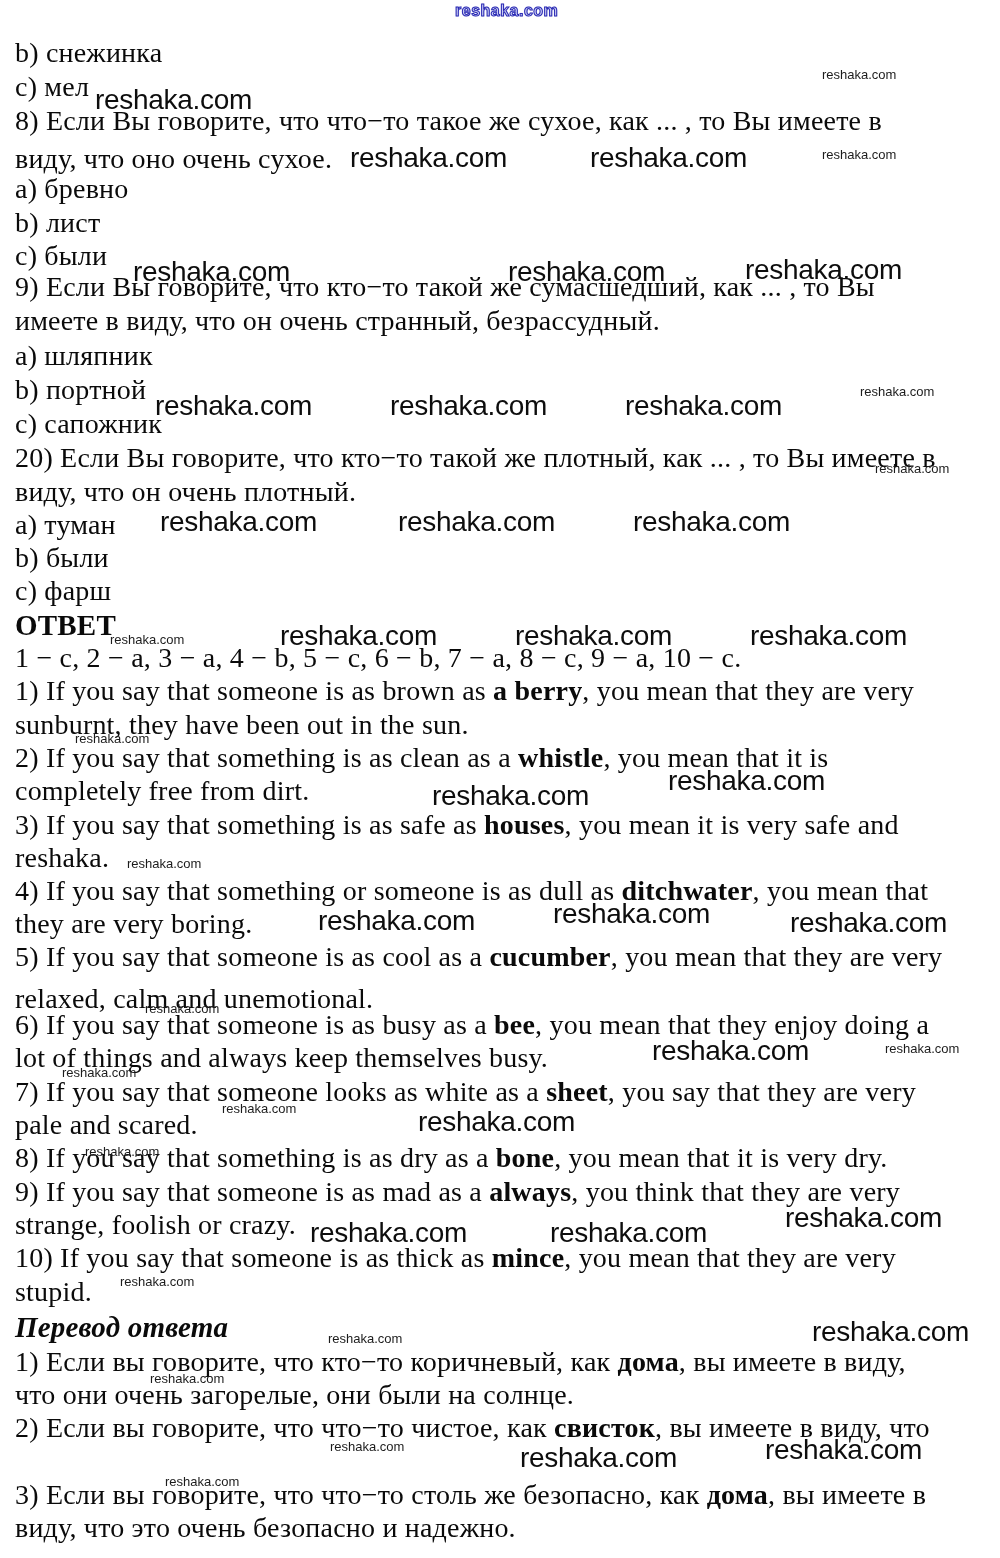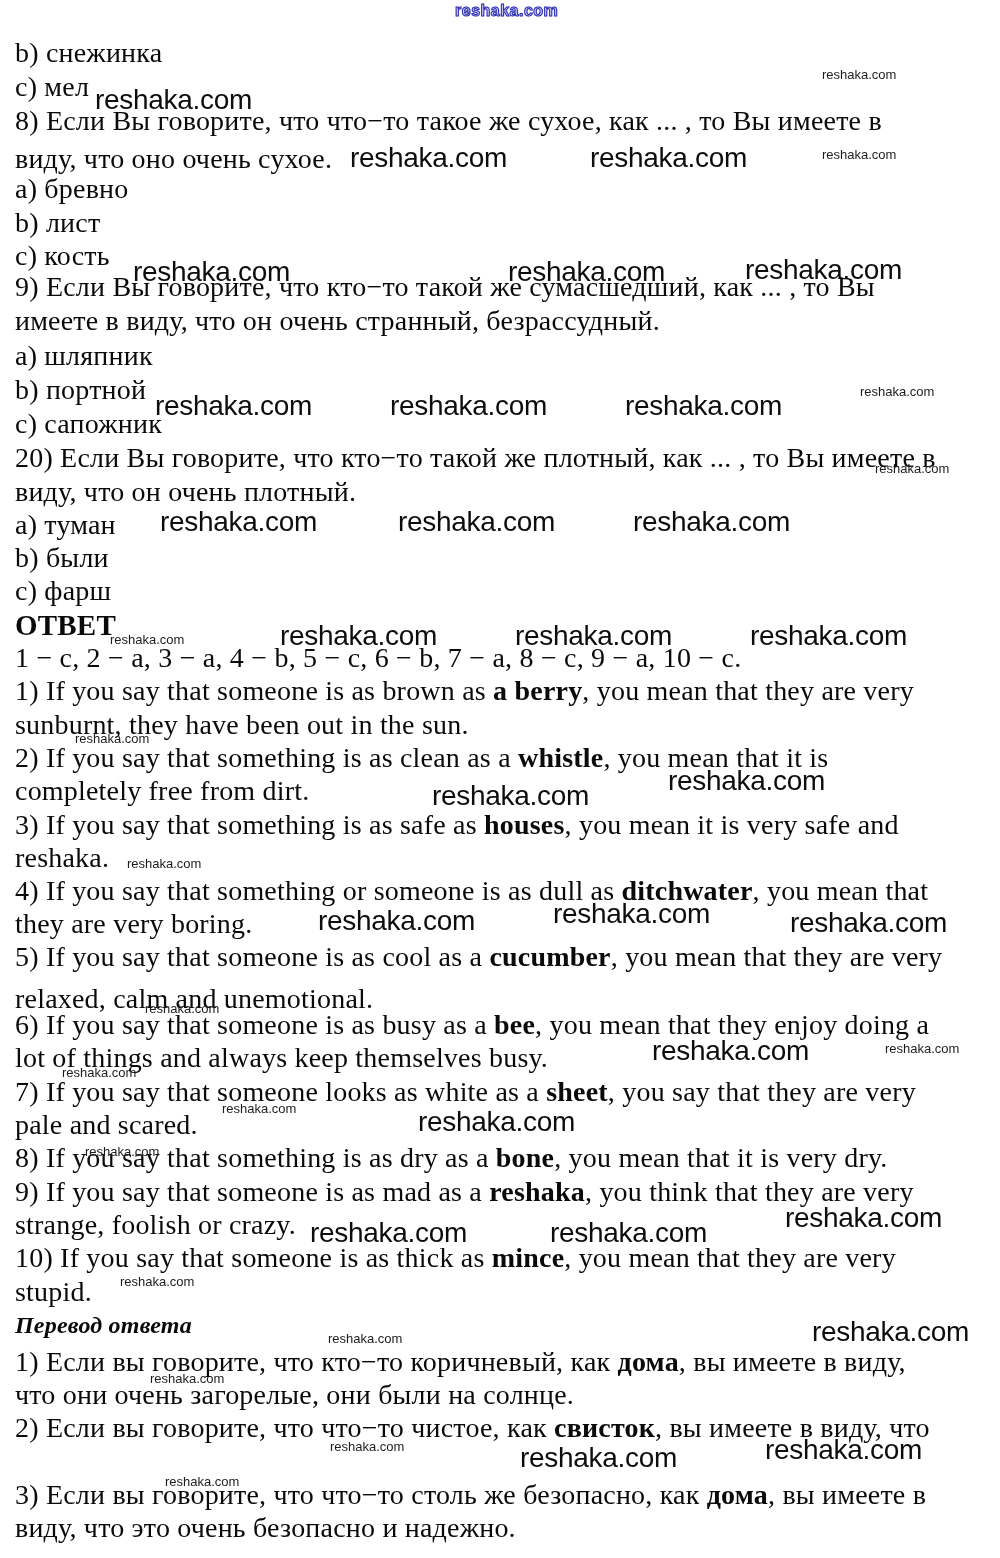--- a/index.html
+++ b/index.html
@@ -6,21 +6,21 @@
   body{
     width:1000px;height:1558px;background:#ffffff;position:relative;
     font-family:"Liberation Serif", serif; overflow:hidden;
   }
   #page{position:absolute;inset:0;}
   .ln{
     position:absolute;left:15px;white-space:nowrap;
     font-size:28px;line-height:1.1;color:#0a0a0a;letter-spacing:0.2px;
   }
   .hd{font-weight:bold;font-size:29px;}
-  .hdi{font-weight:bold;font-style:italic;font-size:24px;}
+  .hdi{font-weight:bold;font-style:italic;font-size:29px;}
   .wm{
     position:absolute;font-family:"Liberation Sans", sans-serif;
     white-space:nowrap;line-height:1;
   }
   .wm-big{font-size:28px;color:#0d0d0d;letter-spacing:-0.3px;}
   .wm-sm{font-size:13px;color:#1c1c1c;}
   .wm-top{
     font-size:16px;font-weight:bold;letter-spacing:0.5px;
     color:#c9ccf2;-webkit-text-stroke:1px #2b2bb4;text-shadow:0 0 1px #3434bd;
   }
@@ -30,21 +30,21 @@
 <body>
 
 <div id="page">
 
   <div class="ln" style="top:38px">b) снежинка</div>
   <div class="ln" style="top:72px">c) мел</div>
   <div class="ln" style="top:106px">8) Если Вы говорите, что что−то такое же сухое, как ... , то Вы имеете в</div>
   <div class="ln" style="top:144px">виду, что оно очень сухое.</div>
   <div class="ln" style="top:174px">a) бревно</div>
   <div class="ln" style="top:208px">b) лист</div>
-  <div class="ln" style="top:241px">c) кость</div>
+  <div class="ln" style="top:241px">c) были</div>
   <div class="ln" style="top:272px">9) Если Вы говорите, что кто−то такой же сумасшедший, как ... , то Вы</div>
   <div class="ln" style="top:306px">имеете в виду, что он очень странный, безрассудный.</div>
   <div class="ln" style="top:341px">a) шляпник</div>
   <div class="ln" style="top:375px">b) портной</div>
   <div class="ln" style="top:409px">c) сапожник</div>
   <div class="ln" style="top:443px">20) Если Вы говорите, что кто−то такой же плотный, как ... , то Вы имеете в</div>
   <div class="ln" style="top:477px">виду, что он очень плотный.</div>
   <div class="ln" style="top:510px">a) туман</div>
   <div class="ln" style="top:543px">b) были</div>
   <div class="ln" style="top:576px">c) фарш</div>
@@ -58,21 +58,21 @@
   <div class="ln" style="top:843px">reshaka.</div>
   <div class="ln" style="top:876px">4) If you say that something or someone is as dull as <b>ditchwater</b>, you mean that</div>
   <div class="ln" style="top:909px">they are very boring.</div>
   <div class="ln" style="top:942px">5) If you say that someone is as cool as a <b>cucumber</b>, you mean that they are very</div>
   <div class="ln" style="top:984px">relaxed, calm and unemotional.</div>
   <div class="ln" style="top:1010px">6) If you say that someone is as busy as a <b>bee</b>, you mean that they enjoy doing a</div>
   <div class="ln" style="top:1043px">lot of things and always keep themselves busy.</div>
   <div class="ln" style="top:1077px">7) If you say that someone looks as white as a <b>sheet</b>, you say that they are very</div>
   <div class="ln" style="top:1110px">pale and scared.</div>
   <div class="ln" style="top:1143px">8) If you say that something is as dry as a <b>bone</b>, you mean that it is very dry.</div>
-  <div class="ln" style="top:1177px">9) If you say that someone is as mad as a <b>reshaka</b>, you think that they are very</div>
+  <div class="ln" style="top:1177px">9) If you say that someone is as mad as a <b>always</b>, you think that they are very</div>
   <div class="ln" style="top:1210px">strange, foolish or crazy.</div>
   <div class="ln" style="top:1243px">10) If you say that someone is as thick as <b>mince</b>, you mean that they are very</div>
   <div class="ln" style="top:1277px">stupid.</div>
   <div class="ln hdi" style="top:1312px">Перевод ответа</div>
   <div class="ln" style="top:1347px">1) Если вы говорите, что кто−то коричневый, как <b>дома</b>, вы имеете в виду,</div>
   <div class="ln" style="top:1380px">что они очень загорелые, они были на солнце.</div>
   <div class="ln" style="top:1413px">2) Если вы говорите, что что−то чистое, как <b>свисток</b>, вы имеете в виду, что</div>
   <div class="ln" style="top:1480px">3) Если вы говорите, что что−то столь же безопасно, как <b>дома</b>, вы имеете в</div>
   <div class="ln" style="top:1513px">виду, что это очень безопасно и надежно.</div>
 

